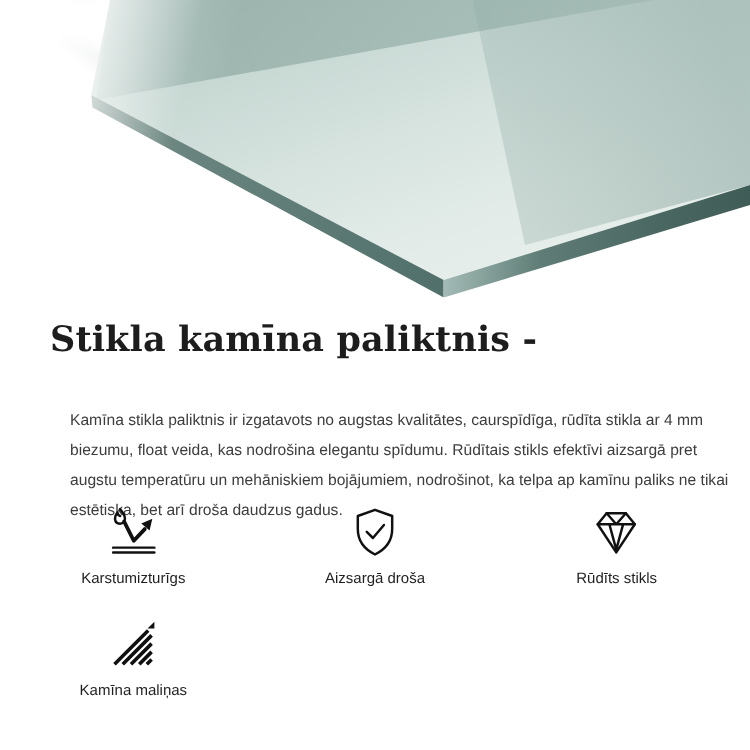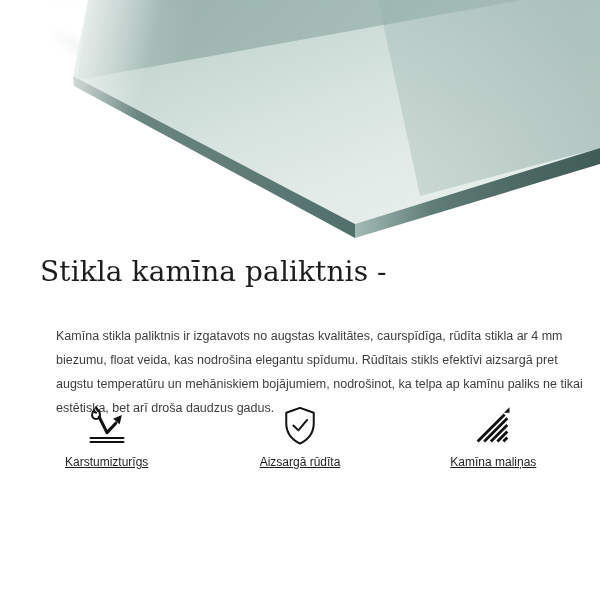--- a/index.html
+++ b/index.html
@@ -28,30 +28,30 @@
     background:linear-gradient(258deg,rgba(146,172,166,.60) 5%,rgba(146,172,166,.25) 42%,
                rgba(146,172,166,0) 72%);}
   .glass-edge-left{clip-path:polygon(73px 76px,355px 224px,355px 238px,74px 86px);
     background:linear-gradient(to right,#8aa09a 0%,#69847e 25%,#587671 50%,#47655f 75%,#35534d 100%);}
   .glass-edge-right{clip-path:polygon(355px 224px,600px 148px,600px 164px,355px 238px);
     background:linear-gradient(to right,#2e4d47 0%,#3f5e58 16%,#7f9a94 36%,#eef5f3 50%,
                #a9c0bb 58%,#5f7d76 72%,#4a6761 88%,#3f5c56 100%);}
 
   
   .title{position:absolute;left:40px;top:234px;width:540px;
-    font-family:"DejaVu Serif","Liberation Serif",serif;font-weight:400;
+    font-family:"DejaVu Serif","Liberation Serif",serif;font-weight:700;
     font-size:28px;line-height:38px;color:#1d1d1d;letter-spacing:.1px;}
   .desc{position:absolute;left:40px;top:311px;width:527px;
     font-size:12.5px;line-height:24px;color:#3d3d3d;margin-left:16px;}
 
   
   .features{position:absolute;left:0;top:404px;width:600px;
     display:grid;grid-template-columns:repeat(3,1fr);row-gap:24px;
     padding:0 10px;box-sizing:border-box;}
-  .feature{display:flex;flex-direction:column;align-items:center;text-align:center;text-decoration:underline;}
+  .feature{display:flex;flex-direction:column;align-items:center;text-align:center;}
   .feature svg{width:44px;height:44px;display:block;}
   .feature .label{margin-top:7px;font-size:12px;line-height:15px;color:#1f1f1f;}
   .ic{stroke:#111;fill:none;stroke-width:1.8;stroke-linecap:round;stroke-linejoin:round;}
   .ic-fill{fill:#111;stroke:none;}
   .ic-thick{stroke:#111;fill:none;stroke-width:2.8;stroke-linecap:round;stroke-linejoin:round;}
   .ic-stripe{stroke:#111;fill:none;stroke-width:2.6;stroke-linecap:butt;}
 </style>
 </head>
 <body>
 
@@ -87,23 +87,32 @@
   </div>
 
 
   <div class="feature">
     <span>
       <svg viewBox="0 0 40 40">
         <path class="ic" d="M20 3.5 L32.5 8 V17.5 C32.5 27.5 26.5 32.8 20 36 C13.5 32.8 7.5 27.5 7.5 17.5 V8 Z"></path>
         <path class="ic" stroke-width="2.2" d="M14 19.5 L18.5 24 L26.5 14.5"></path>
       </svg>
     </span>
-    <span class="label">Aizsargā rūdīta</span>
+    <span class="label">Aizsargā droša</span>
   </div>
 
+  <div class="feature">
+    <span>
+      <svg viewBox="0 0 40 40">
+        <polygon class="ic" stroke-width="1.7" points="6.5,14 13,6 27,6 33.5,14 20,34.5"></polygon>
+        <path class="ic" stroke-width="1.5" d="M6.5 14 H33.5 M13 6 L20 14 L27 6 M15 14 L20 32.5 M25 14 L20 32.5"></path>
+      </svg>
+    </span>
+    <span class="label">Rūdīts stikls</span>
+  </div>
 
   <div class="feature">
     <span>
       <svg viewBox="0 0 40 40">
         <path class="ic-stripe" d="M6 34 L30.5 9.5 M12 34 L33 13 M18 34 L33 19 M24 34 L33 25 M29.5 34 L33 30.5"></path>
         <polygon class="ic-fill" points="30,8 35,3 35,8"></polygon>
       </svg>
     </span>
     <span class="label">Kamīna maliņas</span>
   </div>

